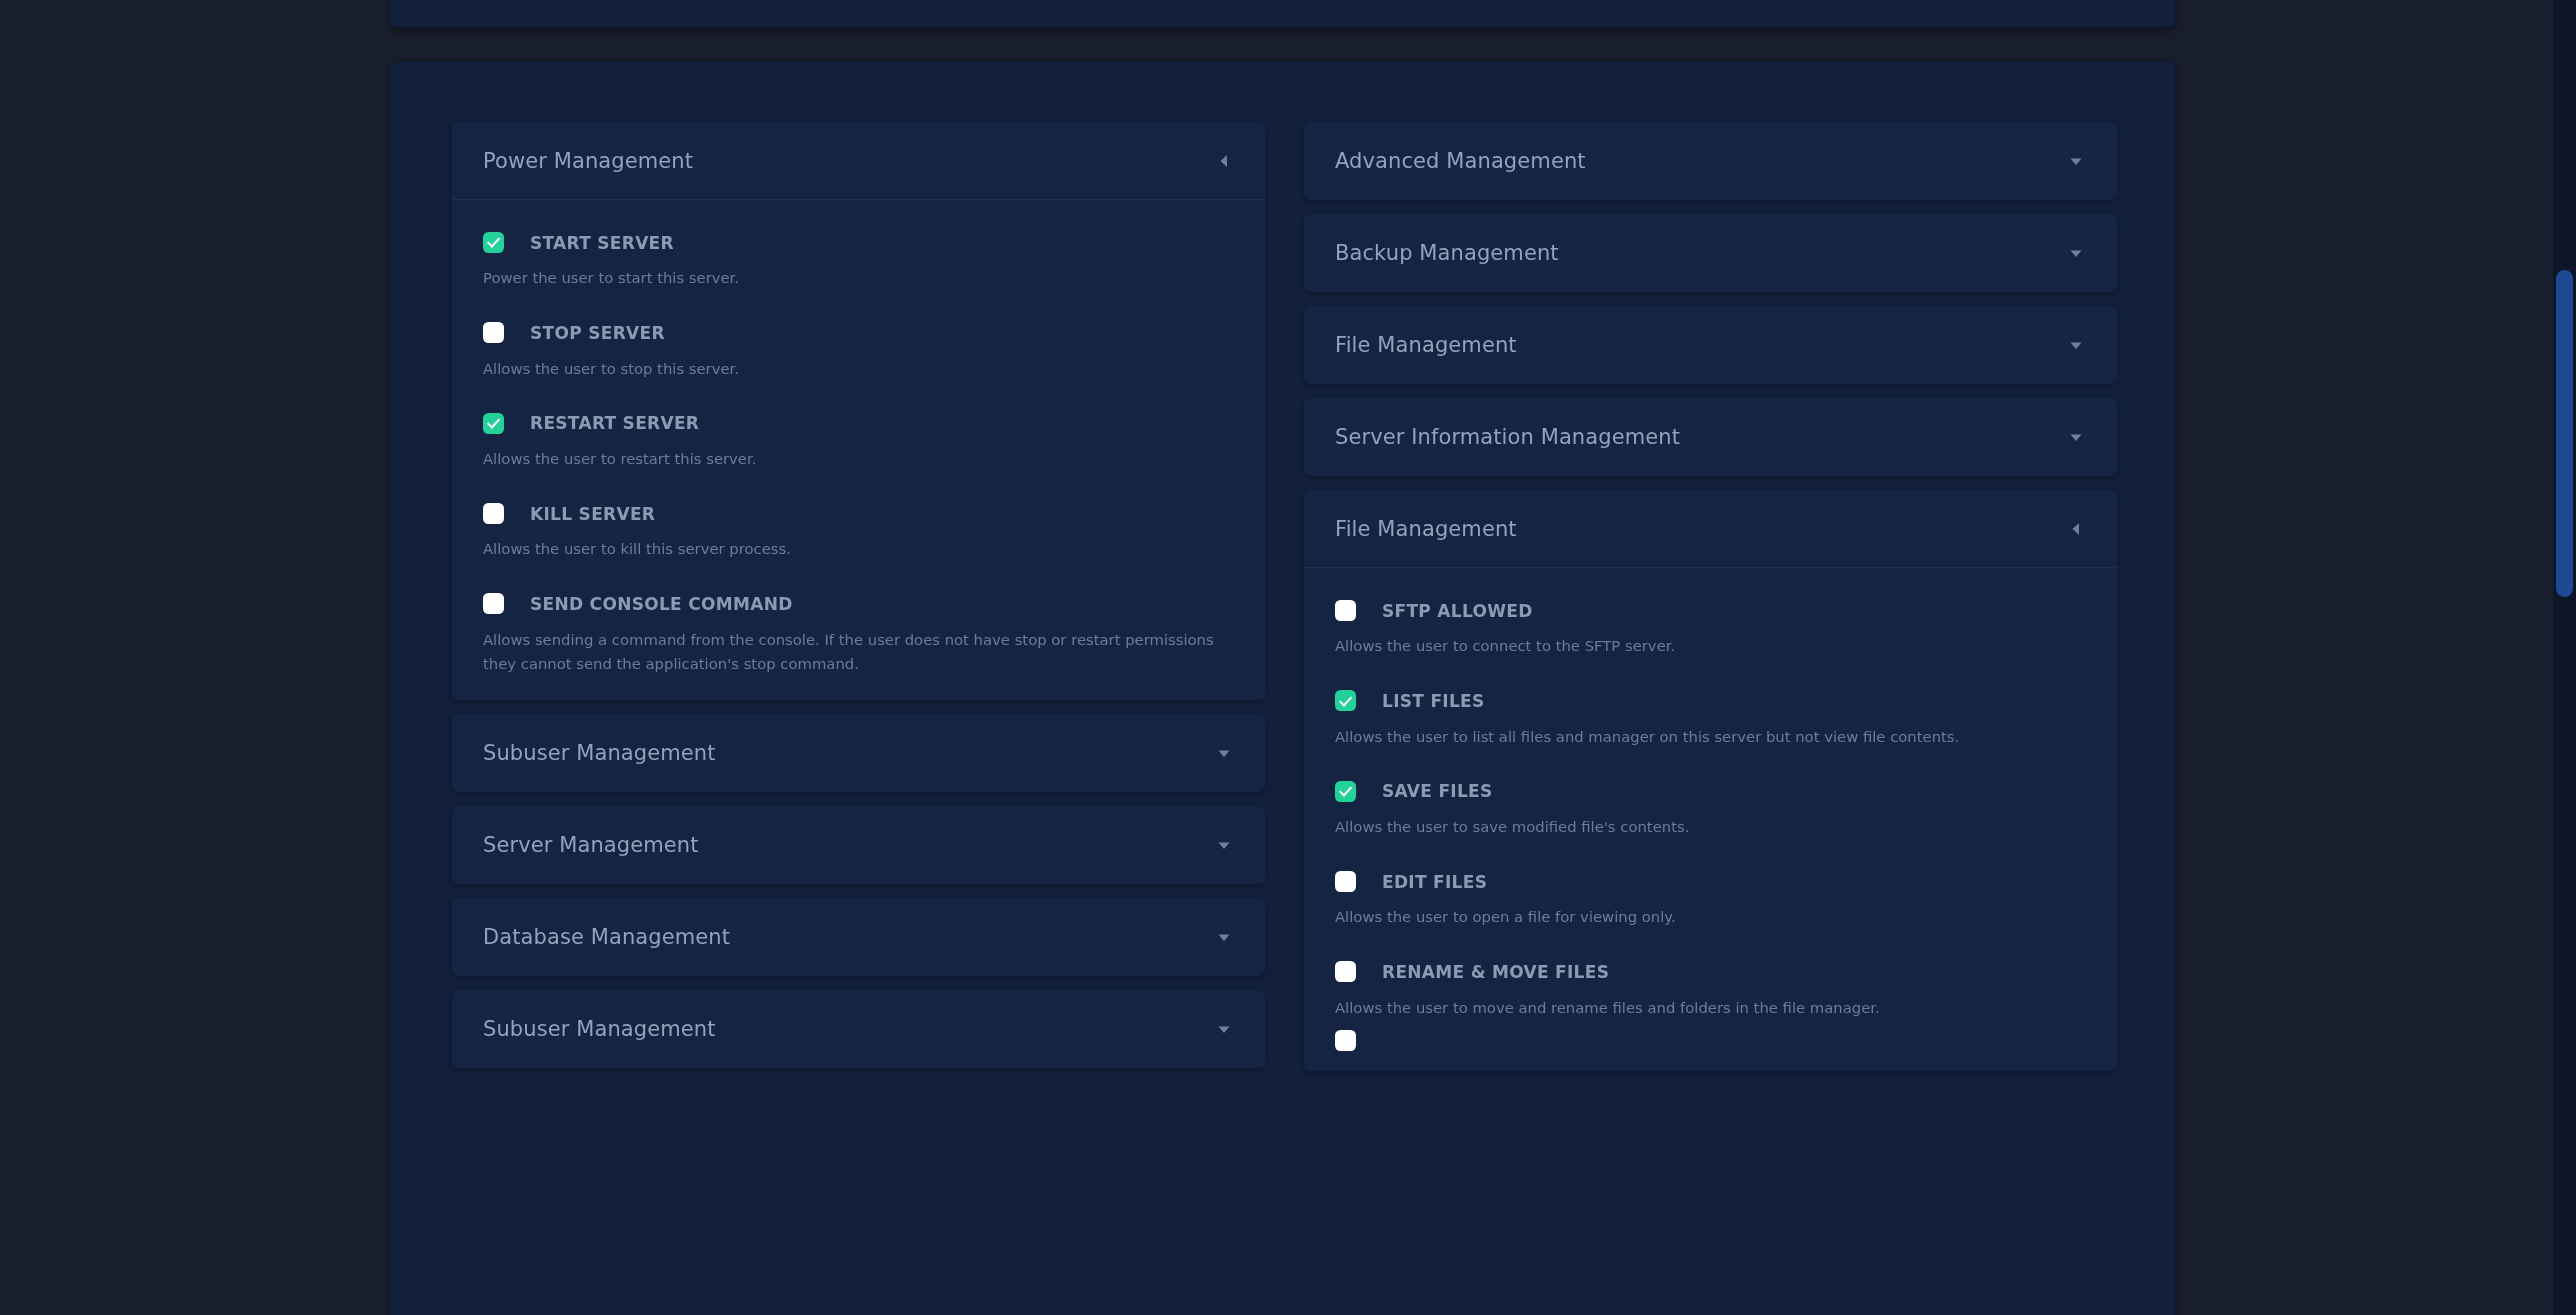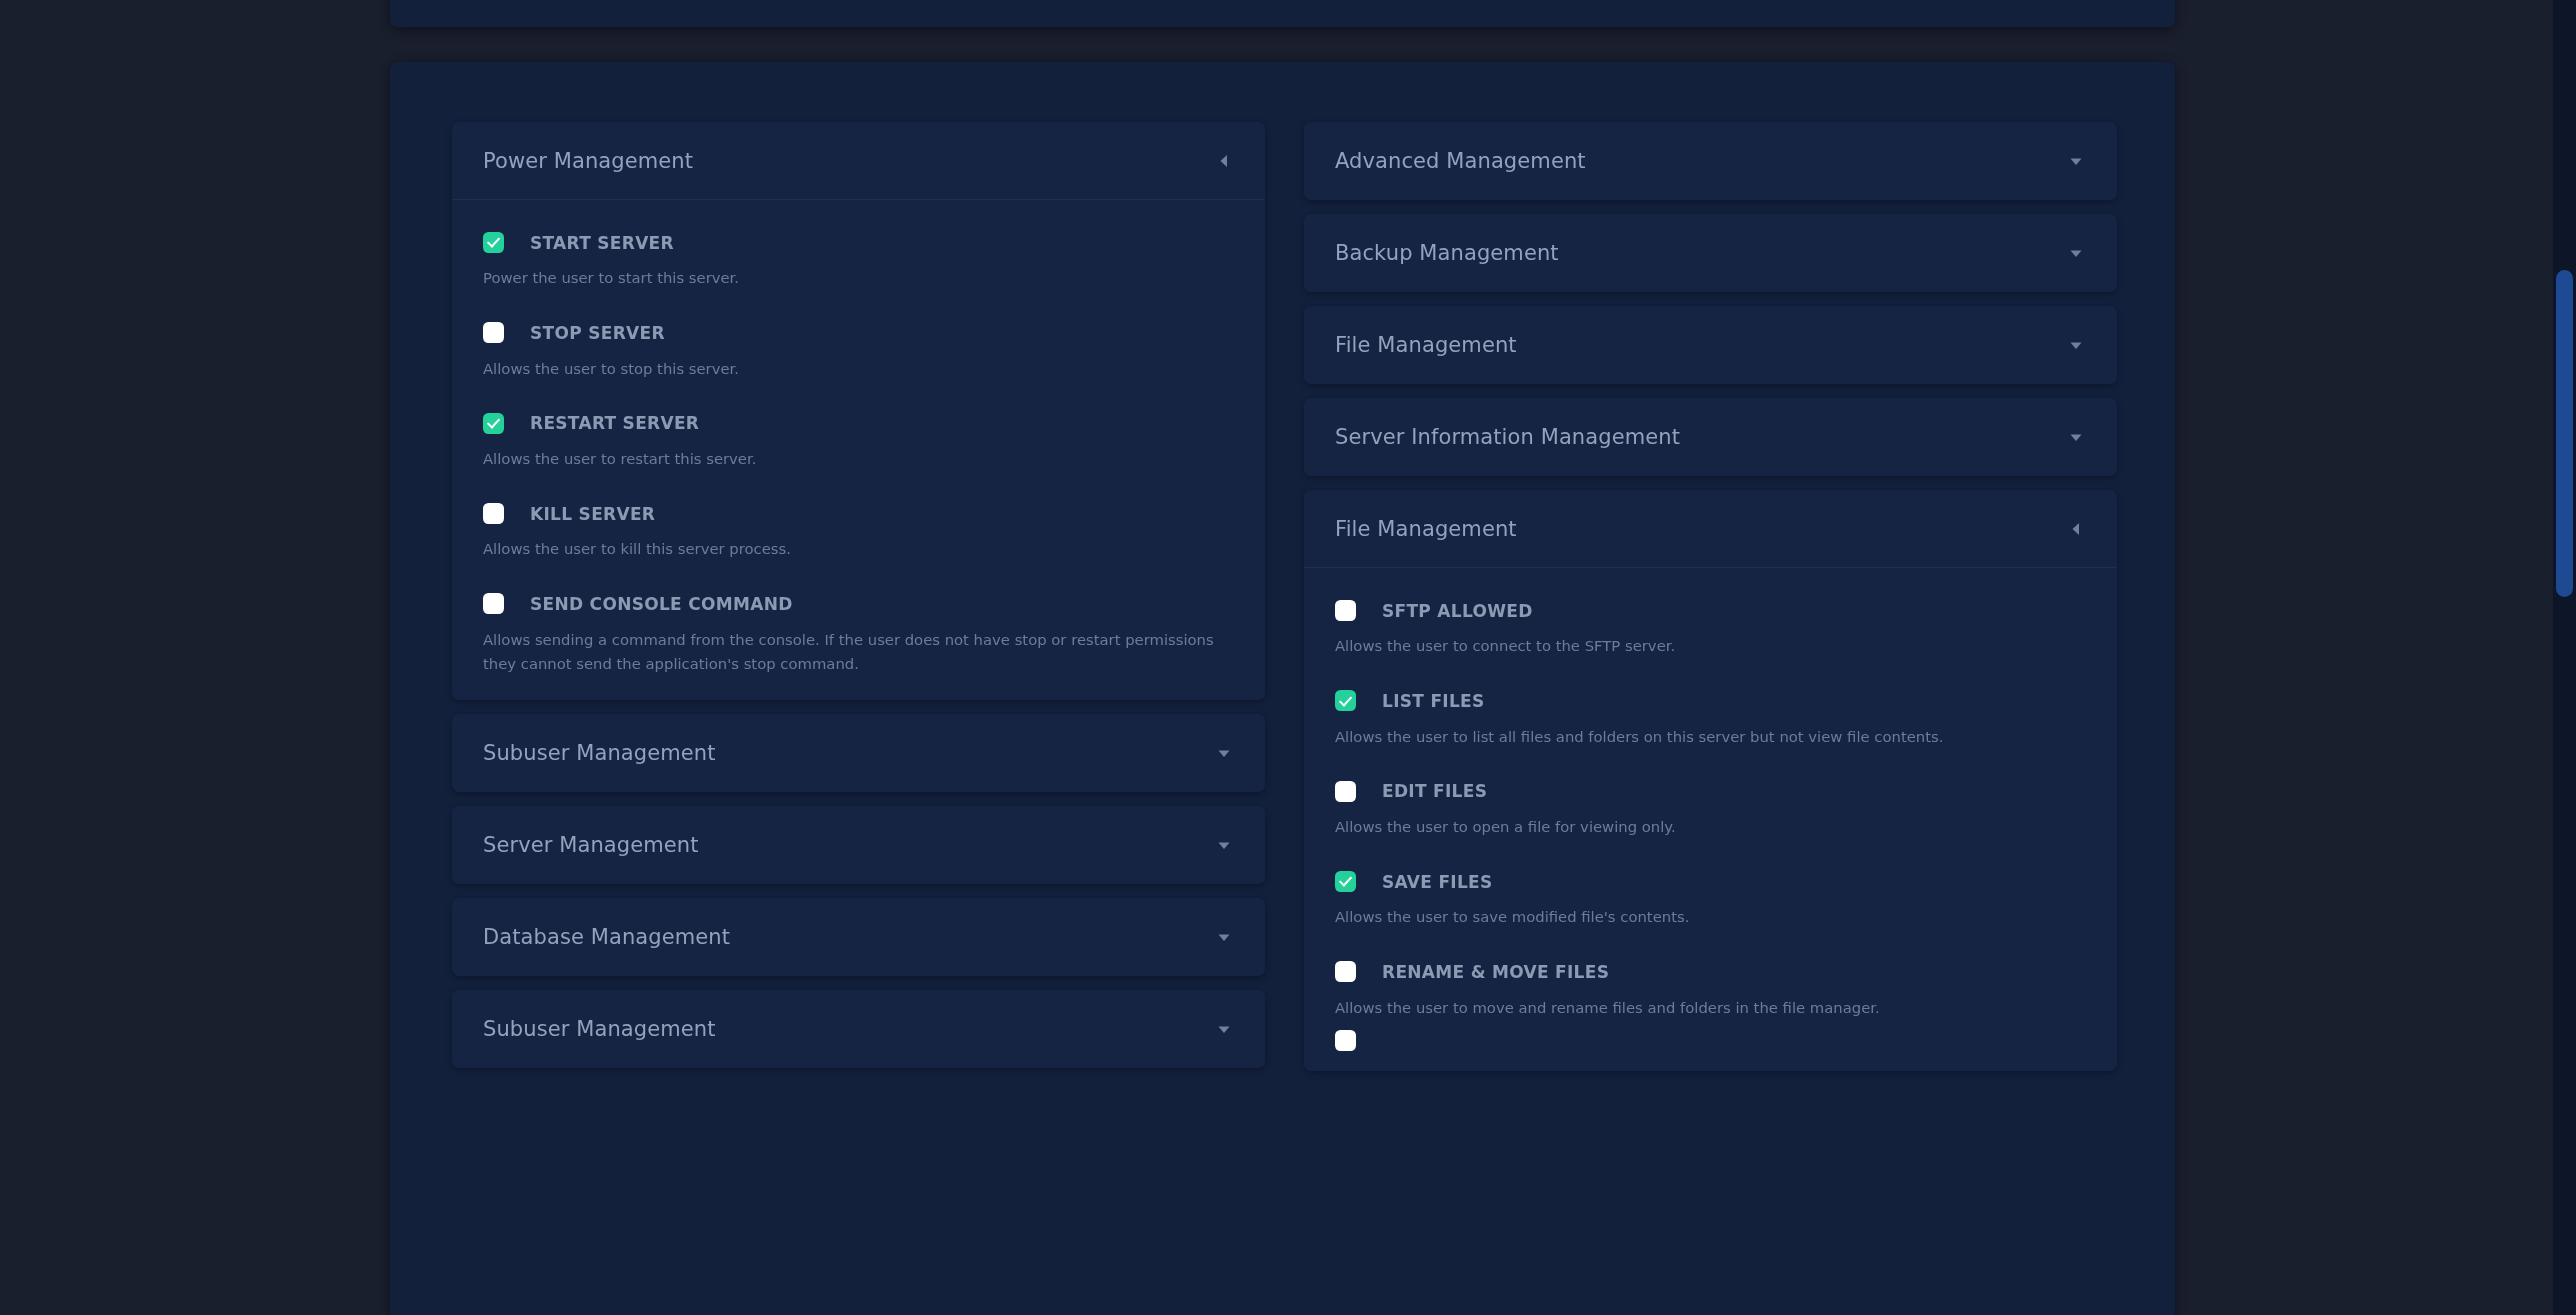--- a/index.html
+++ b/index.html
@@ -315,35 +315,35 @@
                   <span class="cbx"></span>
                   <span class="perm-label">SFTP ALLOWED</span>
                 </div>
                 <div class="perm-desc">Allows the user to connect to the SFTP server.</div>
               </div>
               <div class="perm">
                 <div class="perm-top">
                   <span class="cbx on"></span>
                   <span class="perm-label">LIST FILES</span>
                 </div>
-                <div class="perm-desc">Allows the user to list all files and folders on this server but not view file contents.</div>
-              </div>
-              <div class="perm">
-                <div class="perm-top">
-                  <span class="cbx"></span>
-                  <span class="perm-label">EDIT FILES</span>
-                </div>
-                <div class="perm-desc">Allows the user to open a file for viewing only.</div>
+                <div class="perm-desc">Allows the user to list all files and manager on this server but not view file contents.</div>
               </div>
               <div class="perm">
                 <div class="perm-top">
                   <span class="cbx on"></span>
                   <span class="perm-label">SAVE FILES</span>
                 </div>
                 <div class="perm-desc">Allows the user to save modified file's contents.</div>
+              </div>
+              <div class="perm">
+                <div class="perm-top">
+                  <span class="cbx"></span>
+                  <span class="perm-label">EDIT FILES</span>
+                </div>
+                <div class="perm-desc">Allows the user to open a file for viewing only.</div>
               </div>
               <div class="perm">
                 <div class="perm-top">
                   <span class="cbx"></span>
                   <span class="perm-label">RENAME &amp; MOVE FILES</span>
                 </div>
                 <div class="perm-desc">Allows the user to move and rename files and folders in the file manager.</div>
               </div>
             </div>
             <div class="perm-top" style="padding: 0px 31px; margin-top: 10.7px;">

